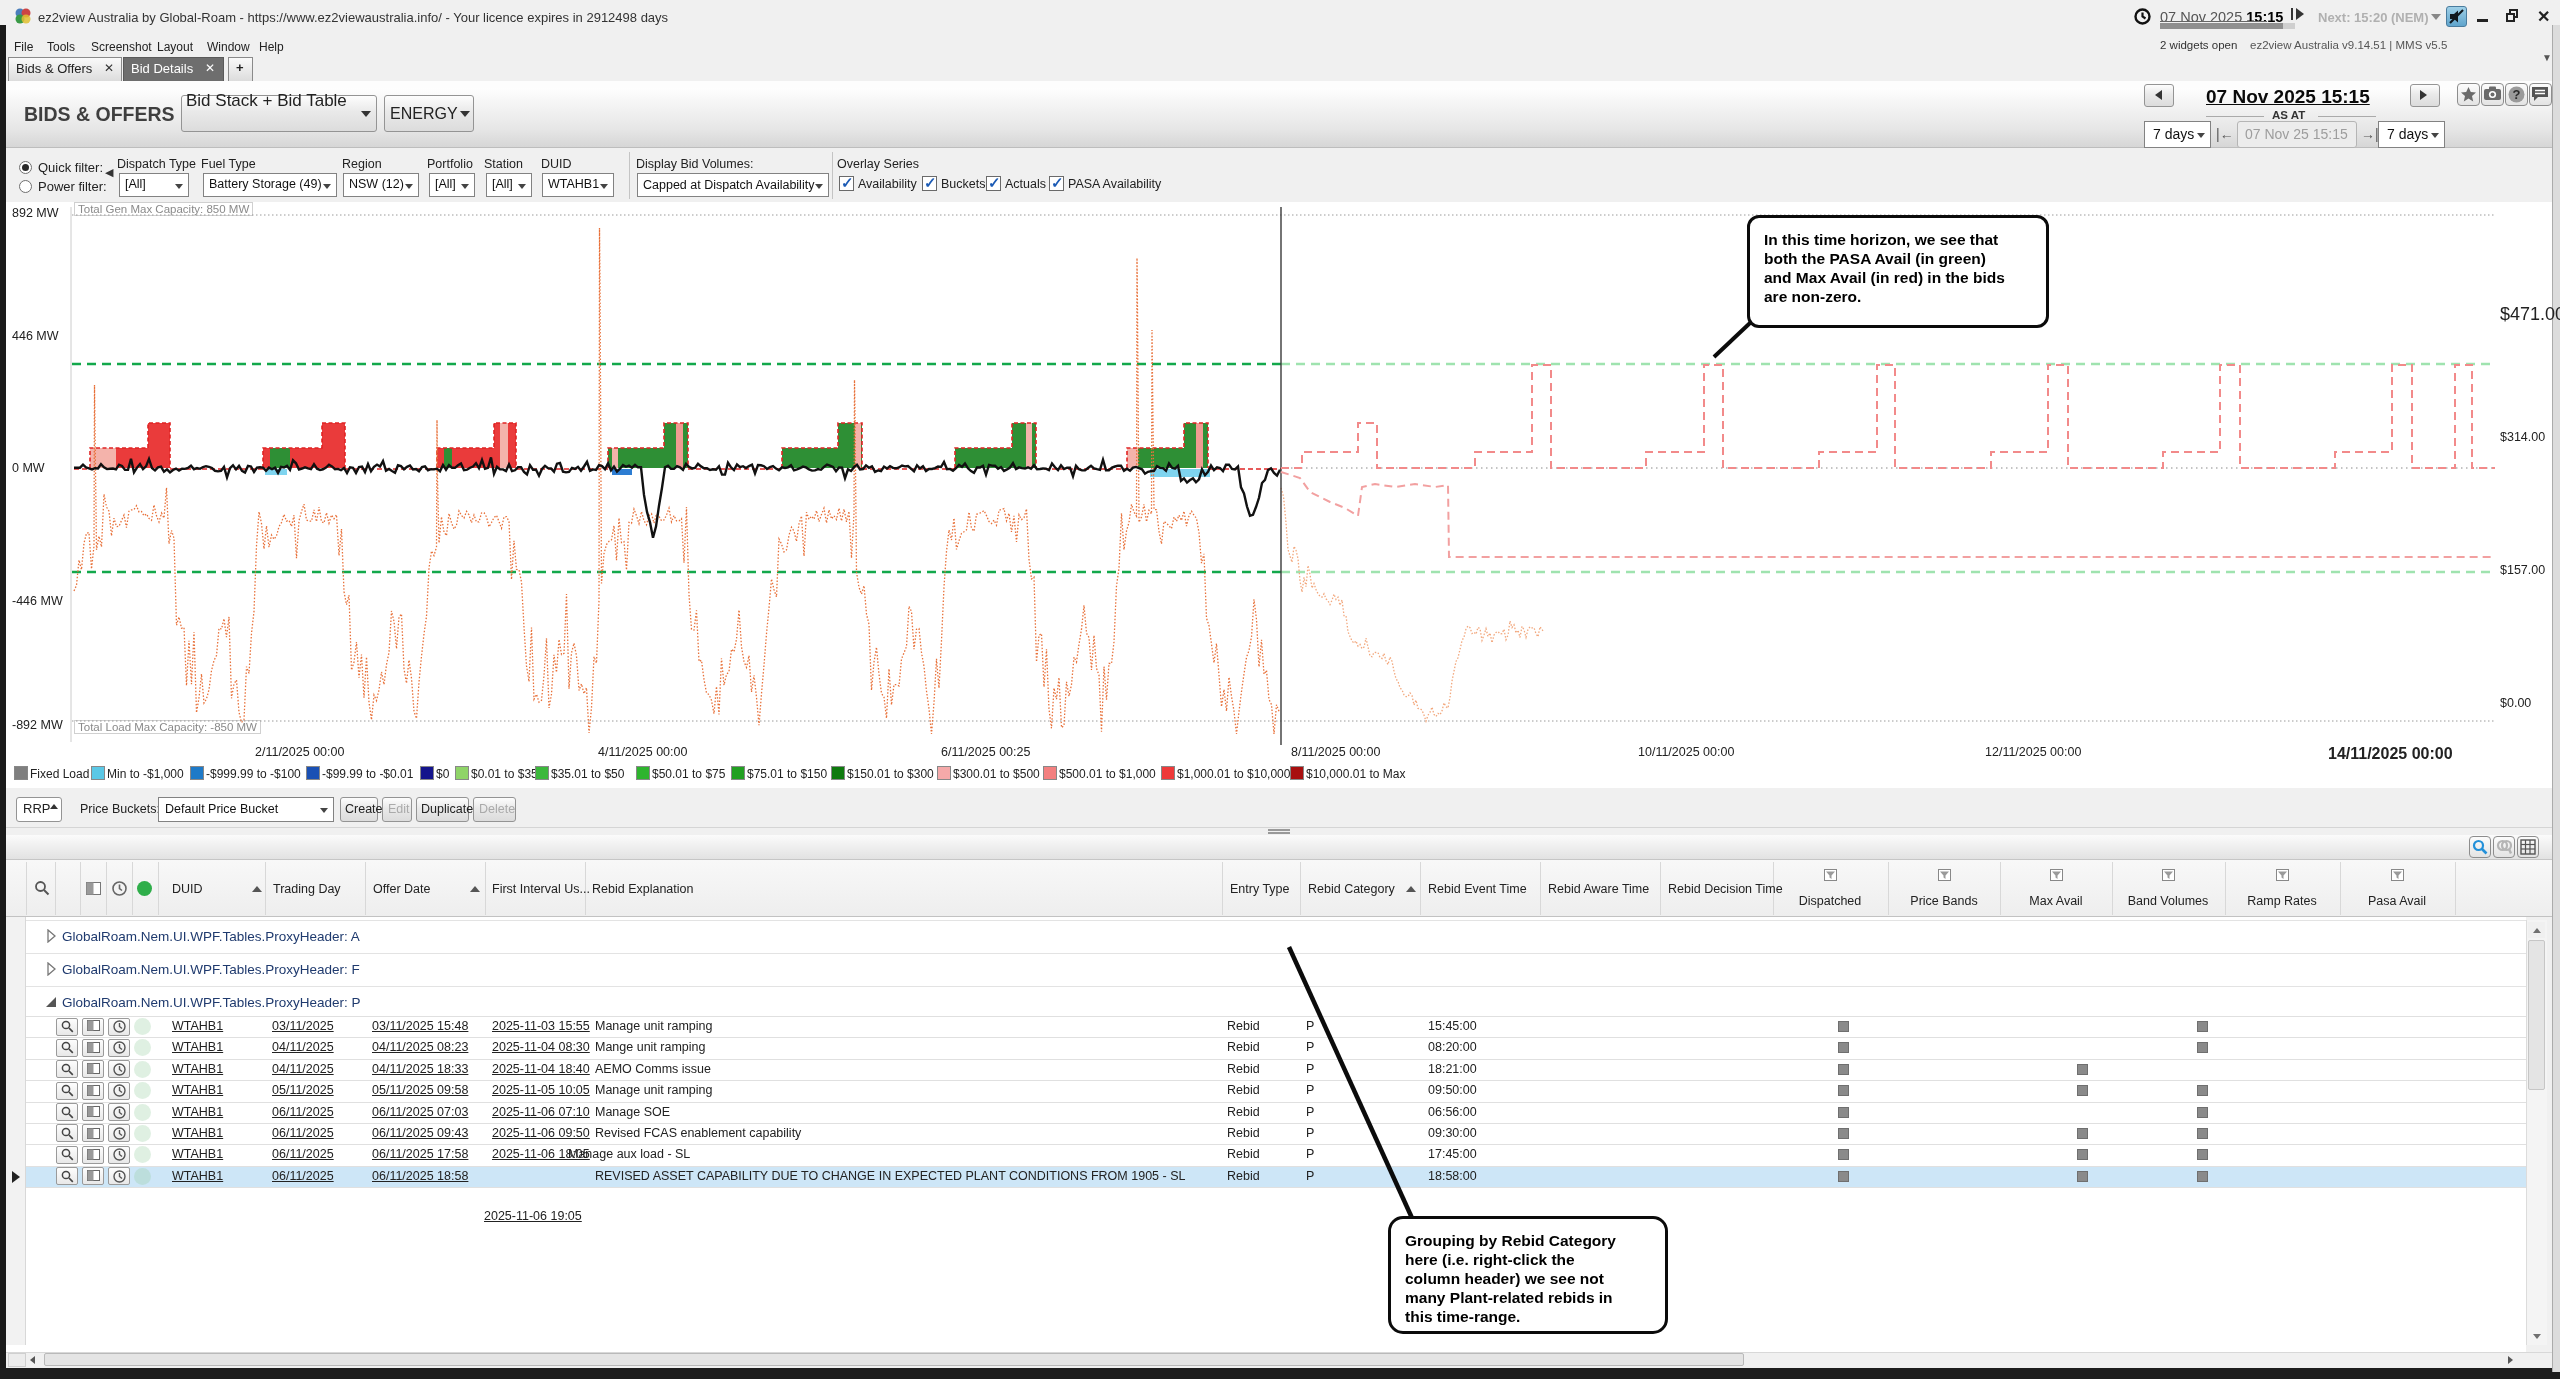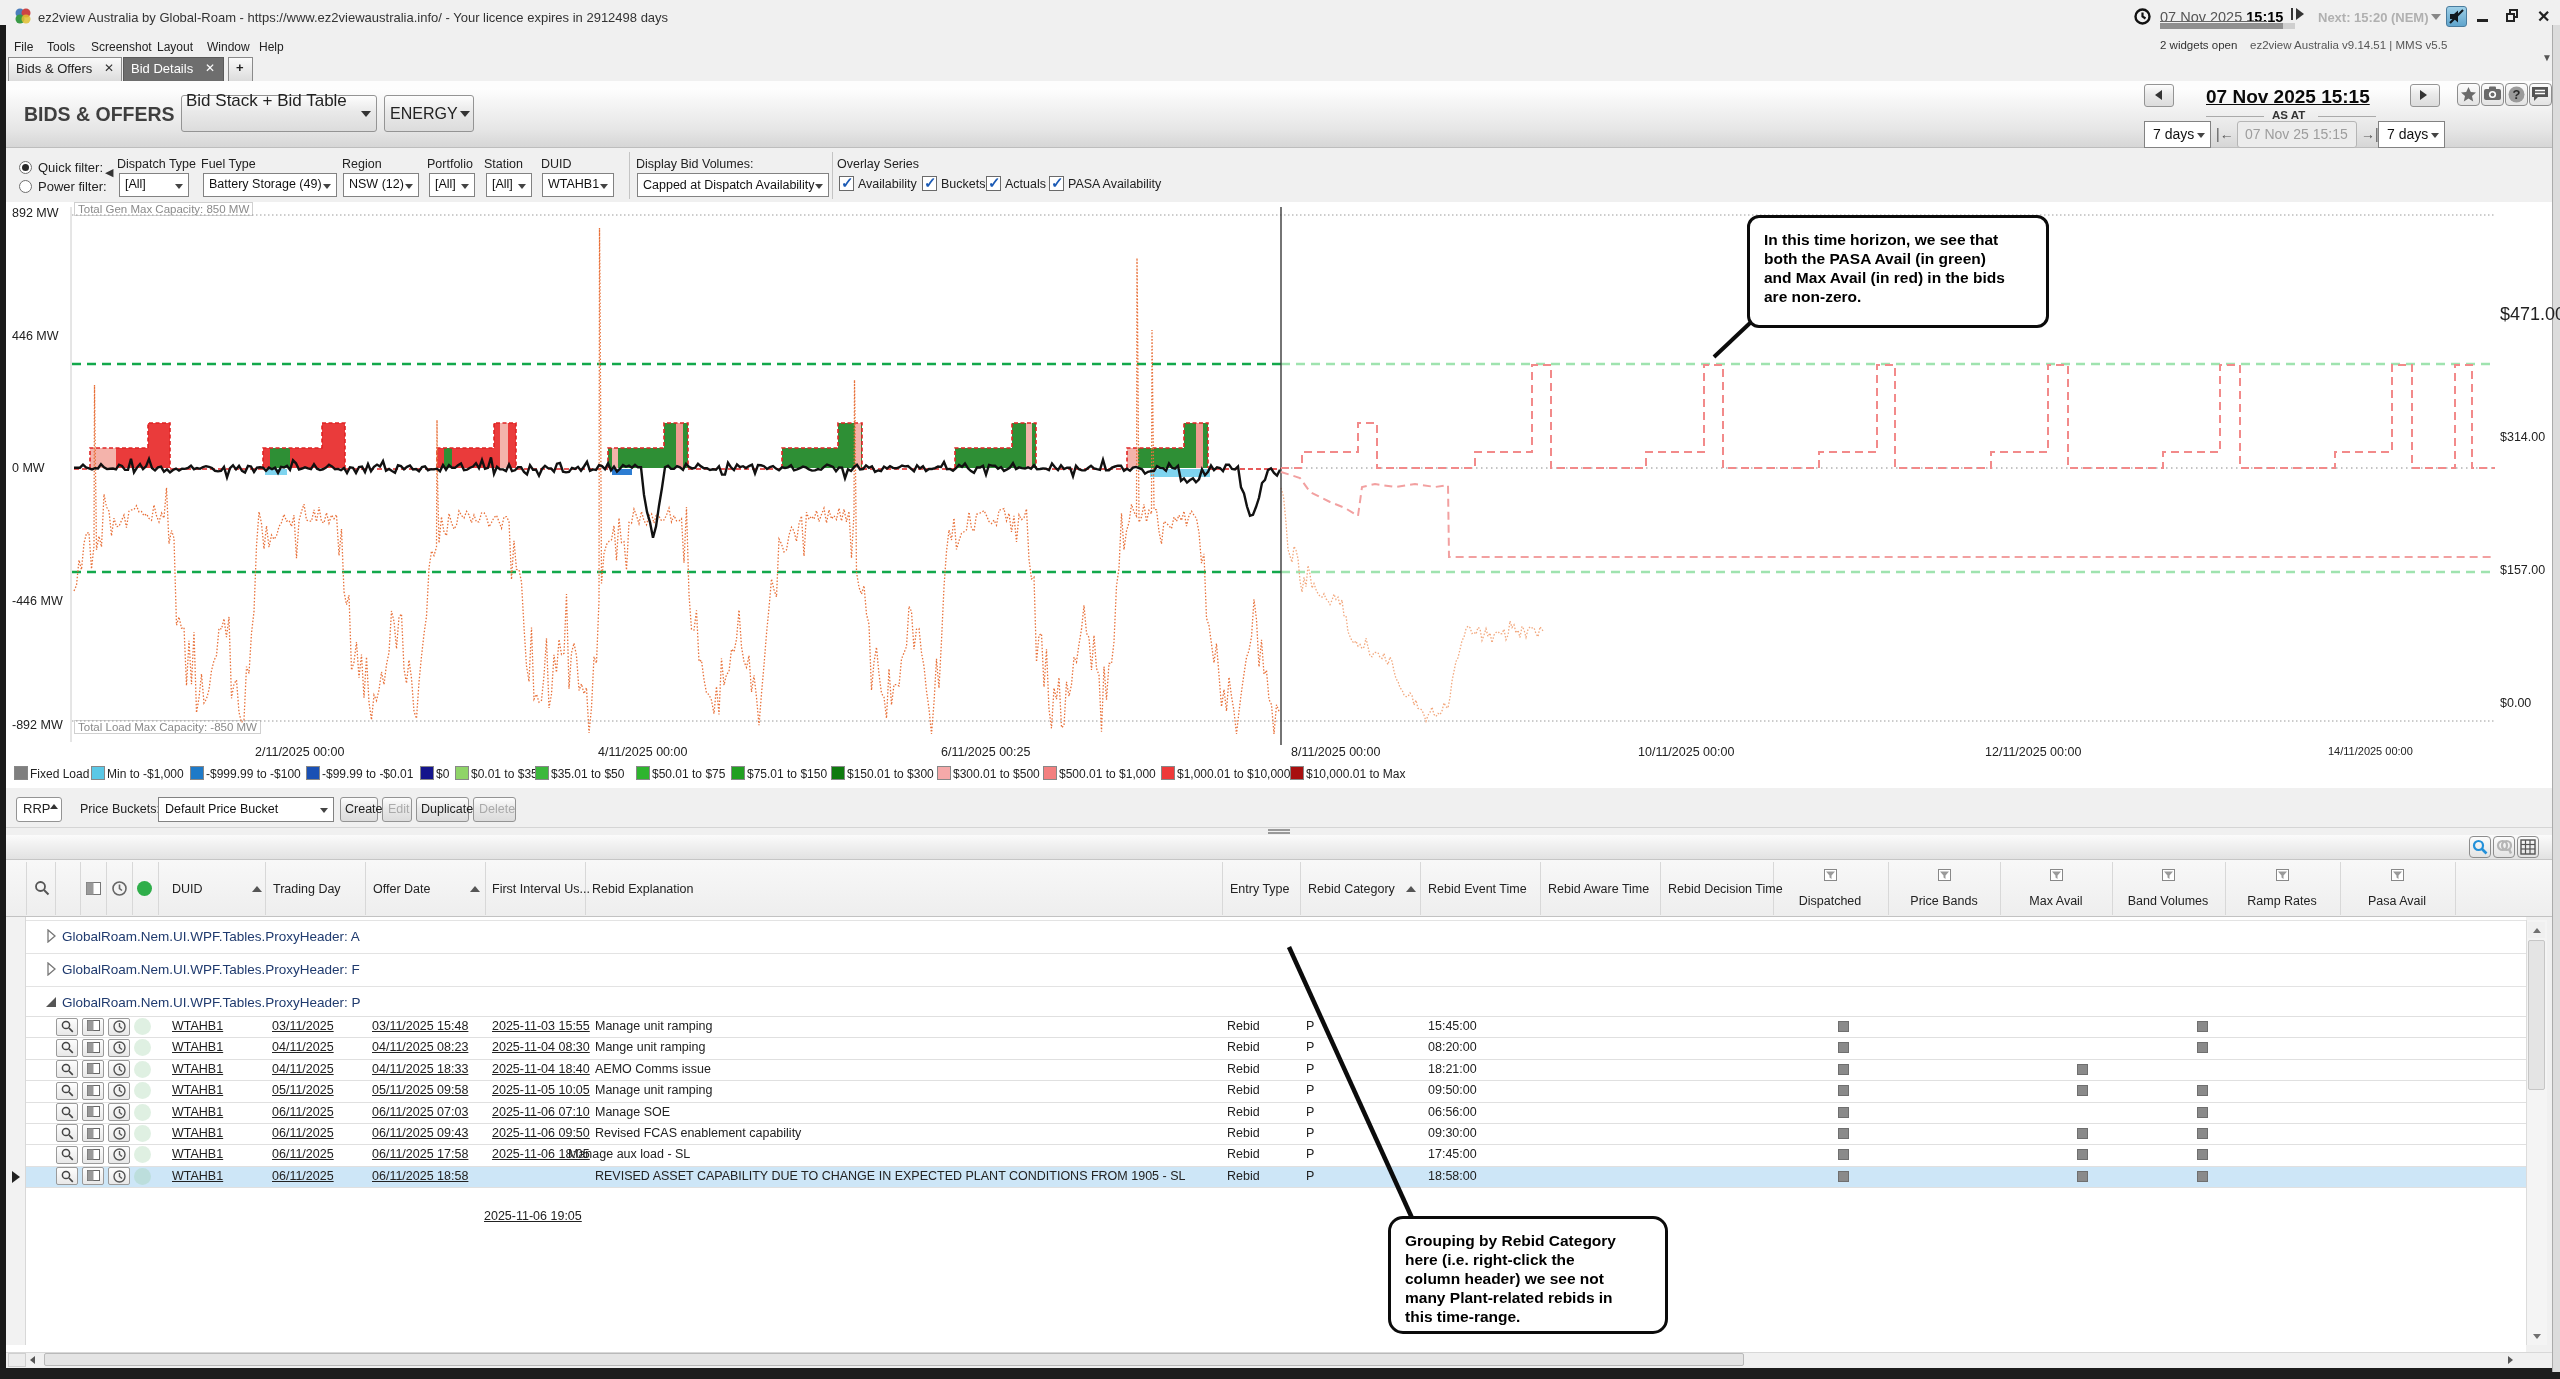--- a/index.html
+++ b/index.html
@@ -193,21 +193,21 @@
 <div class="txt" style="left:2500px;top:304px;font-size:18px;">$471.00</div>
 <div class="txt" style="left:2500px;top:430px;font-size:12.5px;">$314.00</div>
 <div class="txt" style="left:2500px;top:563px;font-size:12.5px;">$157.00</div>
 <div class="txt" style="left:2500px;top:696px;font-size:12.5px;">$0.00</div>
 <div class="txt" style="left:255px;top:745px;font-size:12.5px;">2/11/2025 00:00</div>
 <div class="txt" style="left:598px;top:745px;font-size:12.5px;">4/11/2025 00:00</div>
 <div class="txt" style="left:941px;top:745px;font-size:12.5px;">6/11/2025 00:25</div>
 <div class="txt" style="left:1291px;top:745px;font-size:12.5px;">8/11/2025 00:00</div>
 <div class="txt" style="left:1638px;top:745px;font-size:12.5px;">10/11/2025 00:00</div>
 <div class="txt" style="left:1985px;top:745px;font-size:12.5px;">12/11/2025 00:00</div>
-<div class="txt" style="left:2328px;top:745px;font-size:11px;">14/11/2025 00:00</div>
+<div class="txt" style="left:2328px;top:745px;font-size:16px;font-weight:bold;">14/11/2025 00:00</div>
 <div class="txt" style="left:74px;top:202px;font-size:11.5px;color:#8a8a8a;background:#fff;border:1px solid #d0d0d0;padding:0 3px;">Total Gen Max Capacity: 850 MW</div>
 <div class="txt" style="left:74px;top:720px;font-size:11.5px;color:#8a8a8a;background:#fff;border:1px solid #d0d0d0;padding:0 3px;">Total Load Max Capacity: -850 MW</div>
 <svg class="abs" style="left:0;top:0;z-index:2;pointer-events:none;" width="2560" height="1379" viewBox="0 0 2560 1379">
 <line x1="71" y1="207" x2="71" y2="742" stroke="#cccccc" stroke-width="1"></line>
 <line x1="72" y1="215" x2="2495" y2="215" stroke="#9a9a9a" stroke-width="1" stroke-dasharray="1.5,2.5"></line>
 <line x1="72" y1="721" x2="2495" y2="721" stroke="#9a9a9a" stroke-width="1" stroke-dasharray="1.5,2.5"></line>
 <line x1="72" y1="364" x2="1281" y2="364" stroke="#13a84b" stroke-width="2.4" stroke-dasharray="9,6"></line>
 <line x1="1281" y1="364" x2="2495" y2="364" stroke="#9fe3af" stroke-width="2.4" stroke-dasharray="9,6"></line>
 <line x1="72" y1="572" x2="1281" y2="572" stroke="#13a84b" stroke-width="2.4" stroke-dasharray="9,6"></line>
 <line x1="1281" y1="572" x2="2495" y2="572" stroke="#9fe3af" stroke-width="2.4" stroke-dasharray="9,6"></line>

